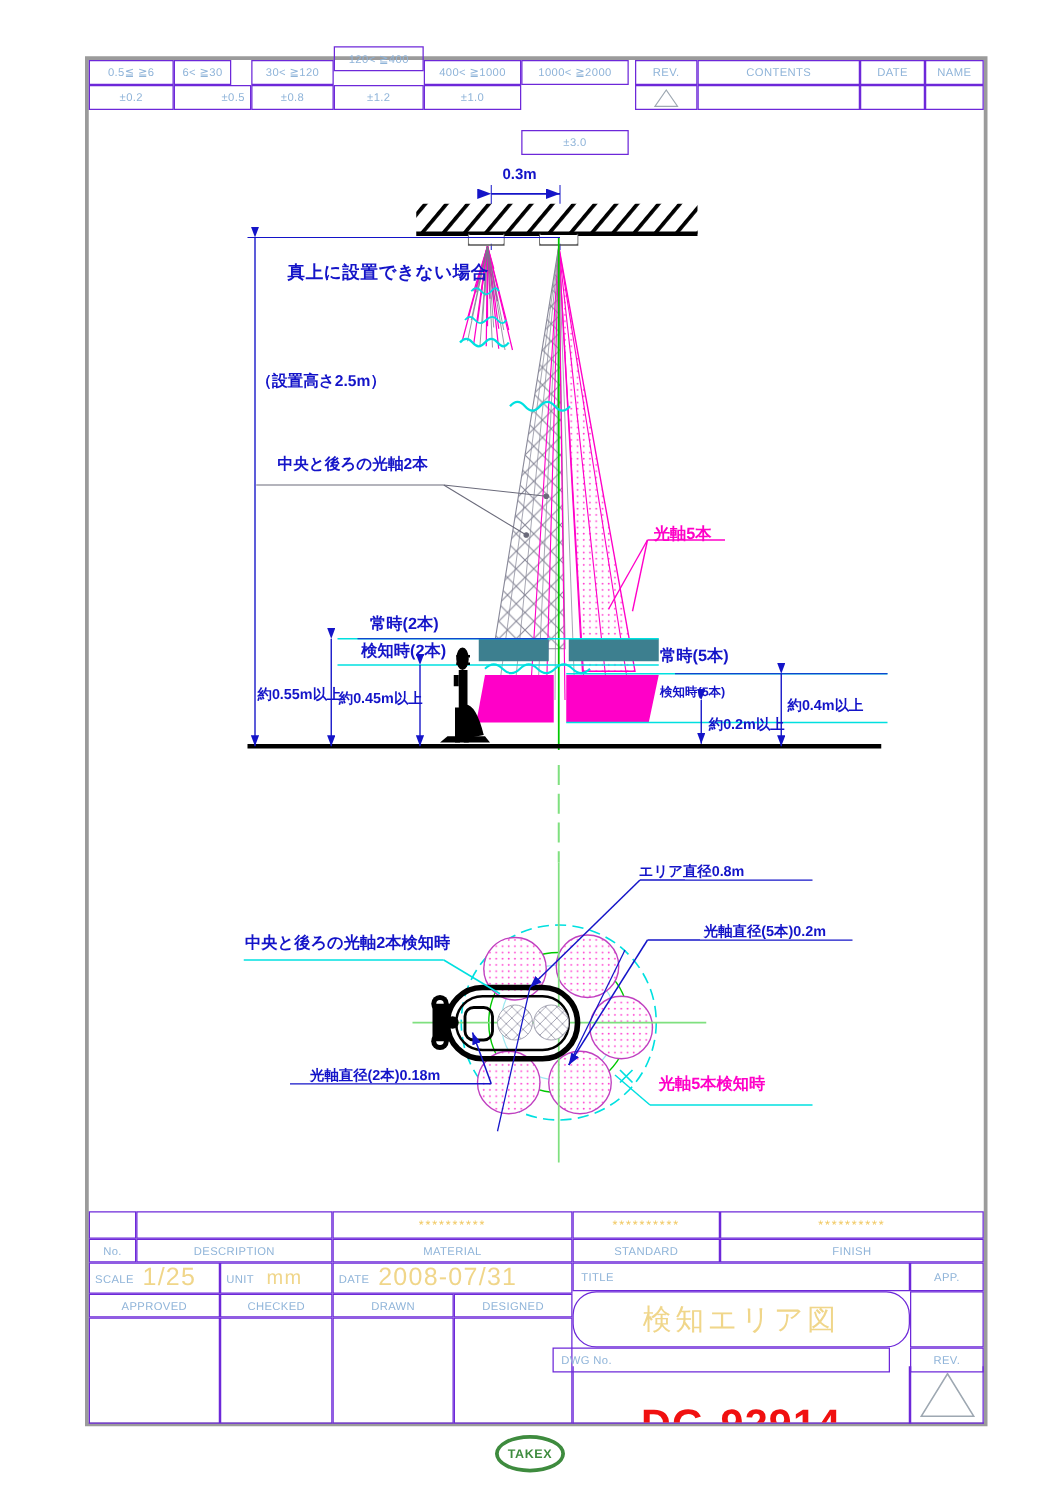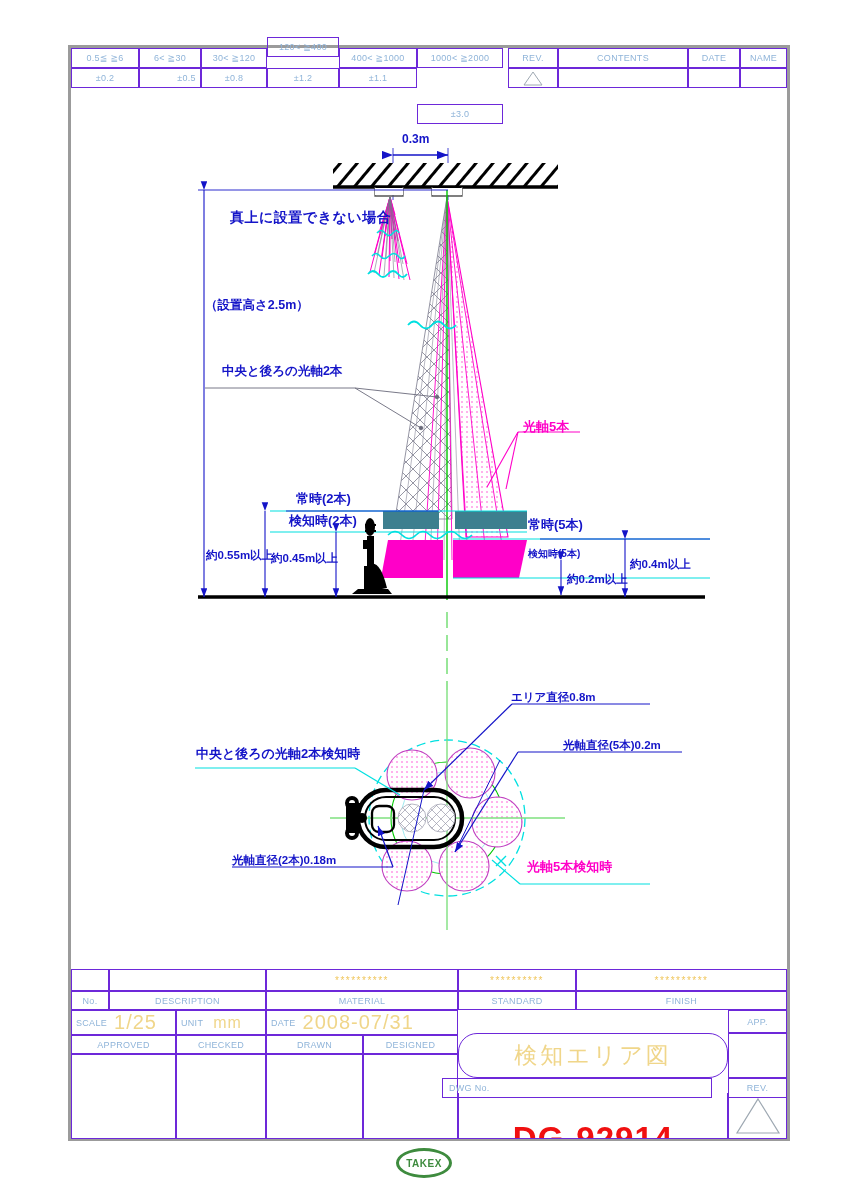--- a/index.html
+++ b/index.html
@@ -59,31 +59,31 @@
   }
 </style>
 </head>
 <body>
 
 <div id="page">
 
   <div id="frame"></div>
 
   <div class="cad-cell" style="left:71px;top:48px;width:68px;height:20px;">0.5≦ ≧6</div>
-  <div class="cad-cell" style="left:139px;top:48px;width:62px;height:20px;">6&lt; ≧30</div>
+  <div class="cad-cell" style="left:139px;top:48px;width:46px;height:20px;">6&lt; ≧30</div>
   <div class="cad-cell" style="left:201px;top:48px;width:66px;height:20px;">30&lt; ≧120</div>
   <div class="cad-cell" style="left:267px;top:37px;width:72px;height:20px;">120&lt; ≧400</div>
   <div class="cad-cell" style="left:339px;top:48px;width:78px;height:20px;">400&lt; ≧1000</div>
   <div class="cad-cell" style="left:417px;top:48px;width:86px;height:20px;">1000&lt; ≧2000</div>
 
   <div class="cad-cell" style="left:71px;top:68px;width:68px;height:20px;">±0.2</div>
   <div class="cad-cell" style="left:139px;top:68px;width:62px;height:20px;padding-left:33px;">±0.5</div>
   <div class="cad-cell" style="left:201px;top:68px;width:66px;height:20px;">±0.8</div>
   <div class="cad-cell" style="left:267px;top:68px;width:72px;height:20px;">±1.2</div>
-  <div class="cad-cell" style="left:339px;top:68px;width:78px;height:20px;">±1.1</div>
+  <div class="cad-cell" style="left:339px;top:68px;width:78px;height:20px;">±1.0</div>
   <div class="cad-cell" style="left:417px;top:68px;width:86px;height:20px;margin-top:36px;">±3.0</div>
 
   <div class="cad-cell" style="left:508px;top:48px;width:50px;height:20px;">REV.</div>
   <div class="cad-cell" style="left:558px;top:48px;width:130px;height:20px;">CONTENTS</div>
   <div class="cad-cell" style="left:688px;top:48px;width:52px;height:20px;">DATE</div>
   <div class="cad-cell" style="left:740px;top:48px;width:47px;height:20px;">NAME</div>
 
   <div class="cad-cell" style="left:508px;top:68px;width:50px;height:20px;">
     <svg width="20" height="16">
         <polygon points="10,2 19,15 1,15" fill="none" stroke="#9ea8b2" stroke-width="1"></polygon>
@@ -328,21 +328,21 @@
   <div style="position:absolute;left:528px;top:516px;color:#1414c8;font-size:13px;font-weight:bold;">常時(5本)</div>
   <div style="position:absolute;left:528px;top:547px;color:#1414c8;font-size:10px;font-weight:bold;">検知時(5本)</div>
 
   <div style="position:absolute;left:206px;top:548px;color:#1414c8;font-size:11.5px;font-weight:bold;">約0.55m以上</div>
   <div style="position:absolute;left:271px;top:551px;color:#1414c8;font-size:11.5px;font-weight:bold;">約0.45m以上</div>
   <div style="position:absolute;left:630px;top:557px;color:#1414c8;font-size:11.5px;font-weight:bold;">約0.4m以上</div>
   <div style="position:absolute;left:567px;top:572px;color:#1414c8;font-size:11.5px;font-weight:bold;">約0.2m以上</div>
 
   <div style="position:absolute;left:511px;top:690px;color:#1414c8;font-size:11.5px;font-weight:bold;">エリア直径0.8m</div>
   <div style="position:absolute;left:563px;top:738px;color:#1414c8;font-size:11.5px;font-weight:bold;">光軸直径(5本)0.2m</div>
-  <div style="position:absolute;left:232px;top:853px;color:#1414c8;font-size:11.5px;font-weight:bold;">光軸直径(2本)0.18m</div>
+  <div style="position:absolute;left:248px;top:853px;color:#1414c8;font-size:11.5px;font-weight:bold;">光軸直径(2本)0.18m</div>
   <div style="position:absolute;left:196px;top:745px;color:#1414c8;font-size:13px;font-weight:bold;">中央と後ろの光軸2本検知時</div>
   <div style="position:absolute;left:527px;top:858px;color:#ff00c8;font-size:13px;font-weight:bold;">光軸5本検知時</div>
 
   <div class="cad-cell" style="left:71px;top:969px;width:38px;height:22px;"></div>
   <div class="cad-cell" style="left:109px;top:969px;width:157px;height:22px;"></div>
   <div class="cad-cell star-txt" style="left:266px;top:969px;width:192px;height:22px;">**********</div>
   <div class="cad-cell star-txt" style="left:458px;top:969px;width:118px;height:22px;">**********</div>
   <div class="cad-cell star-txt" style="left:576px;top:969px;width:211px;height:22px;">**********</div>
 
   <div class="cad-cell" style="left:71px;top:991px;width:38px;height:19px;">No.</div>
@@ -367,20 +367,21 @@
   <div class="cad-cell" style="left:71px;top:1035px;width:105px;height:19px;">APPROVED</div>
   <div class="cad-cell" style="left:176px;top:1035px;width:90px;height:19px;">CHECKED</div>
   <div class="cad-cell" style="left:266px;top:1035px;width:97px;height:19px;">DRAWN</div>
   <div class="cad-cell" style="left:363px;top:1035px;width:95px;height:19px;">DESIGNED</div>
 
   <div class="cad-cell" style="left:71px;top:1054px;width:105px;height:85px;"></div>
   <div class="cad-cell" style="left:176px;top:1054px;width:90px;height:85px;"></div>
   <div class="cad-cell" style="left:266px;top:1054px;width:97px;height:85px;"></div>
   <div class="cad-cell" style="left:363px;top:1054px;width:95px;height:85px;"></div>
 
+  <div class="cad-cell left" style="left:458px;top:1010px;width:270px;height:23px;padding-left:6px;">TITLE</div>
   <div class="cad-cell" style="left:458px;top:1033px;width:270px;height:45px;border-radius:19px;">
     <span class="title-jp">検知エリア図</span>
   </div>
   <div class="cad-cell" style="left:728px;top:1010px;width:59px;height:23px;">APP.</div>
   <div class="cad-cell" style="left:728px;top:1033px;width:59px;height:45px;"></div>
 
   <div class="cad-cell left" style="left:442px;top:1078px;width:270px;height:20px;padding-left:6px;">DWG No.</div>
   <div class="cad-cell" style="left:458px;top:1093px;width:270px;height:46px;border-top:none;">
     <span class="red-big">DG-92914</span>
   </div>

